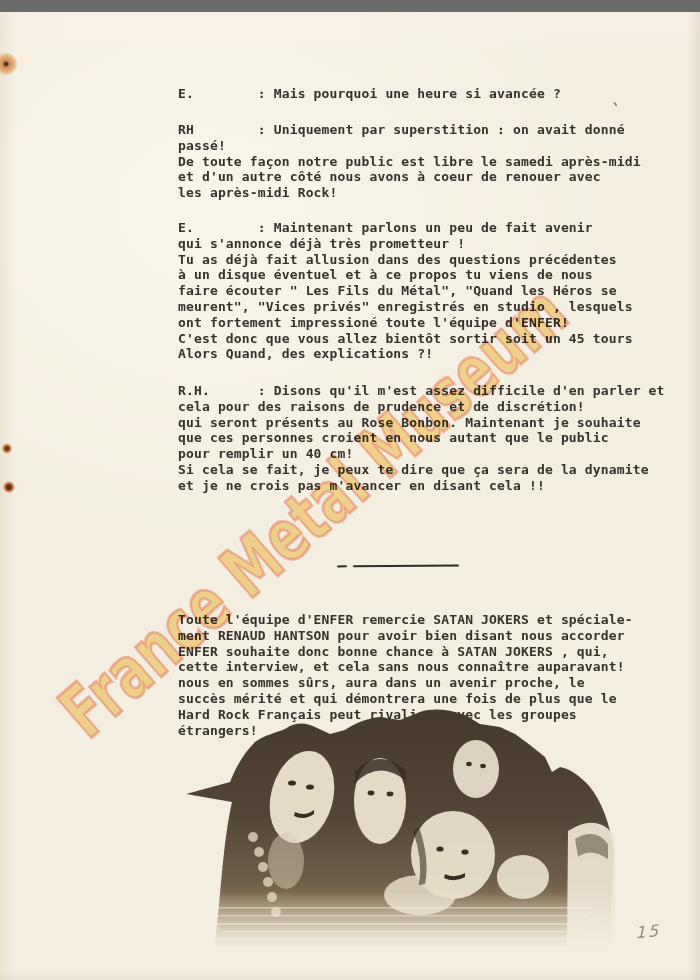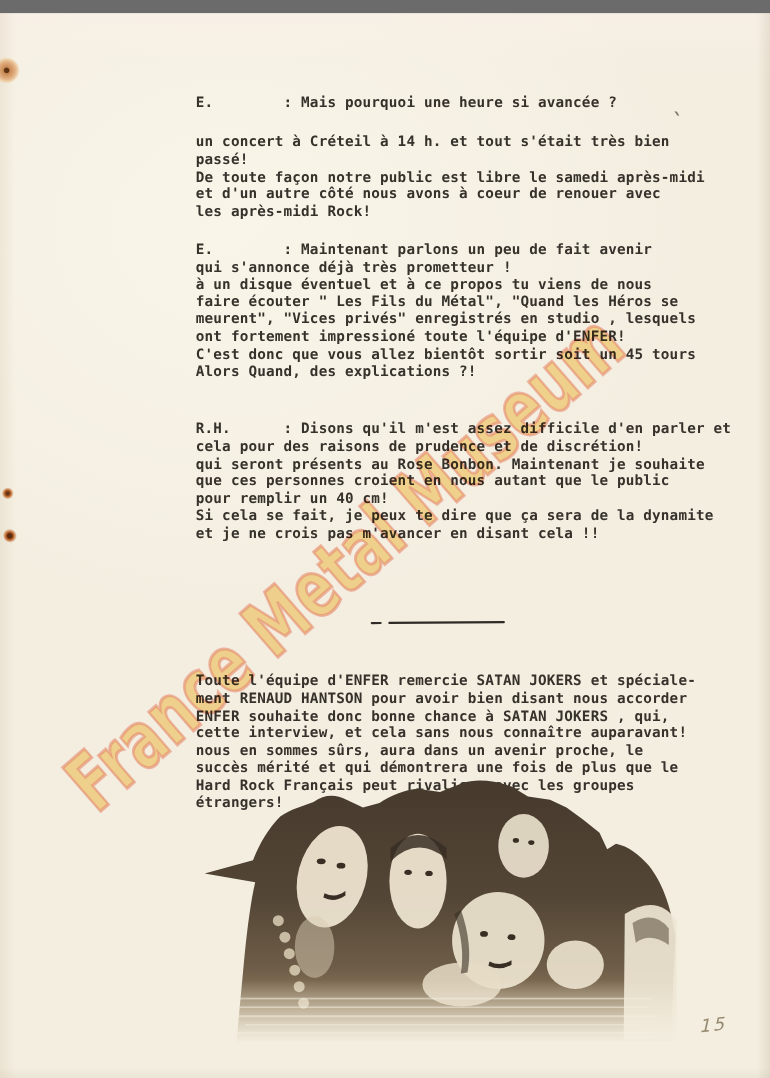--- a/index.html
+++ b/index.html
@@ -66,29 +66,30 @@
 </style>
 </head>
 <body>
 
 <div class="page">
 
   <div class="para" style="top:74px">
       <div class="tline">E.        : Mais pourquoi une heure si avancée ?</div>
     </div>
   <div class="para" style="top:110px">
-      <div class="tline">un concert à Créteil à 14 h. et tout s'était très bien</div>
+      <div class="tline">RH        : Uniquement par superstition : on avait donné</div>
       <div class="tline">passé!</div>
       <div class="tline">De toute façon notre public est libre le samedi après-midi</div>
       <div class="tline">et d'un autre côté nous avons à coeur de renouer avec</div>
       <div class="tline">les après-midi Rock!</div>
     </div>
   <div class="para" style="top:208px">
       <div class="tline">E.        : Maintenant parlons un peu de fait avenir</div>
       <div class="tline">qui s'annonce déjà très prometteur !</div>
+      <div class="tline">Tu as déjà fait allusion dans des questions précédentes</div>
       <div class="tline">à un disque éventuel et à ce propos tu viens de nous</div>
       <div class="tline">faire écouter " Les Fils du Métal", "Quand les Héros se</div>
       <div class="tline">meurent", "Vices privés" enregistrés en studio , lesquels</div>
       <div class="tline">ont fortement impressioné toute l'équipe d'ENFER!</div>
       <div class="tline">C'est donc que vous allez bientôt sortir soit un 45 tours</div>
       <div class="tline">Alors Quand, des explications ?!</div>
     </div>
   <div class="para" style="top:371px">
       <div class="tline">R.H.      : Disons qu'il m'est assez difficile d'en parler et</div>
       <div class="tline">cela pour des raisons de prudence et de discrétion!</div>

